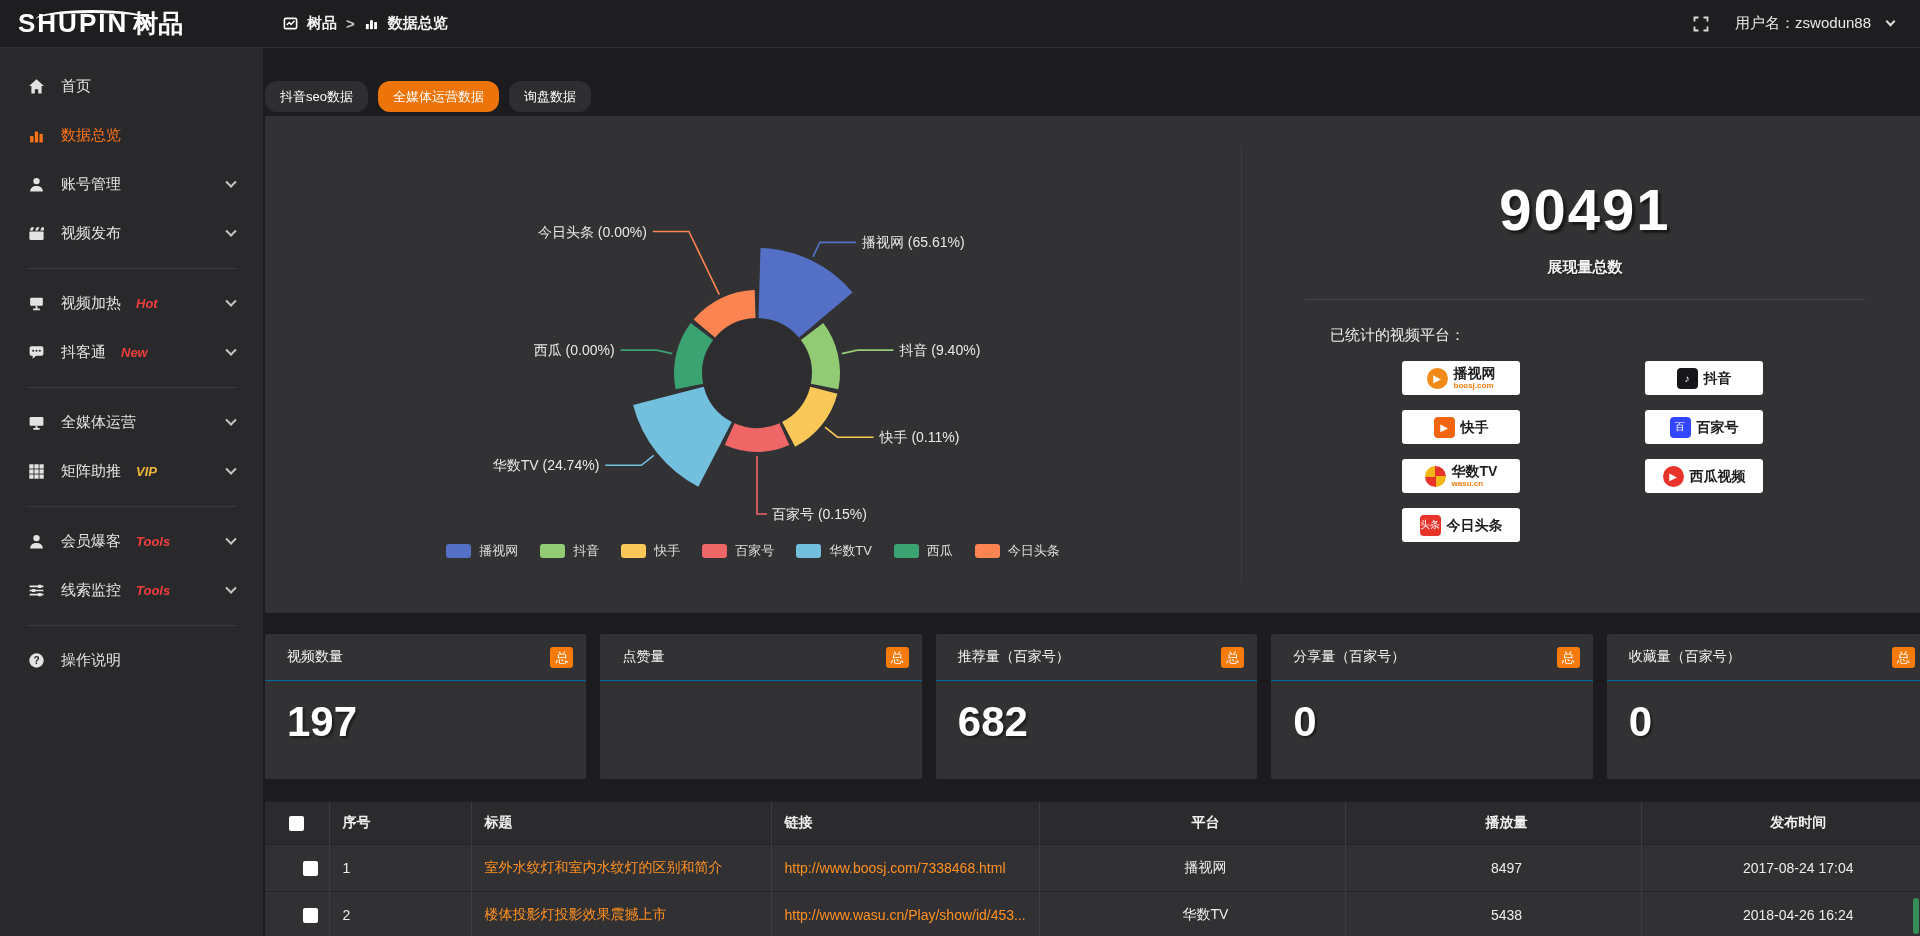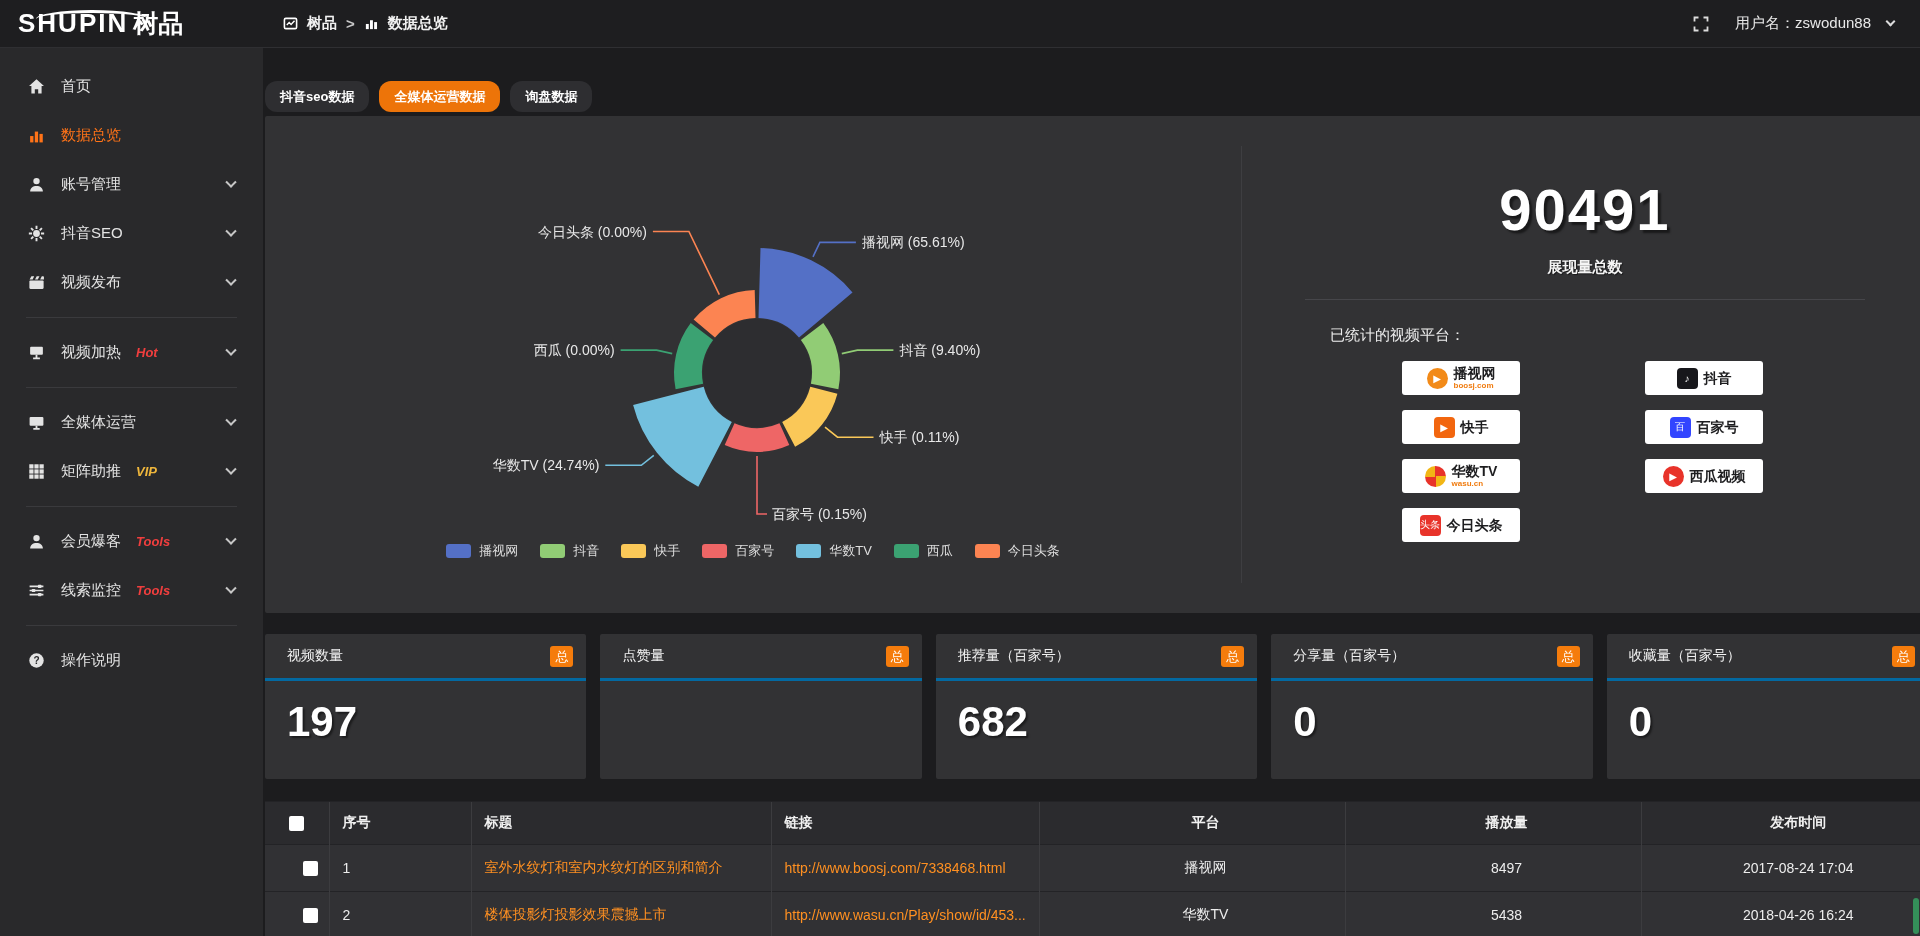--- a/index.html
+++ b/index.html
@@ -30,21 +30,21 @@
 .menu-item { display:flex; align-items:center; height:49px; padding:0 28px; font-size:15px; color:#e3e3e3; cursor:pointer; }
 .menu-item.active { color:#ff7318; }
 .mi-icon { width:17px; height:17px; margin-right:16px; flex:none; }
 .mi-icon svg { width:100%; height:100%; fill:currentColor; }
 .mi-badge { font-style:italic; font-weight:bold; font-size:13px; margin-left:15px; }
 .mi-chevron { margin-left:auto; width:8px; height:8px; border-right:2px solid #c7c7c7; border-bottom:2px solid #c7c7c7; transform:rotate(45deg) translate(-2px,-2px); }
 .menu-divider { height:1px; background:#3a3a3d; margin:10px 26px; }
 
 .content { flex:1; padding:0 25px 0 2px; }
 .tabs { margin:33px 0 4px; display:flex; gap:10px; }
-.tab { height:31px; padding:0 15px; background:#2e2e31; color:#fff; font-size:13px; font-weight:bold;
+.tab { height:31px; padding:0 15px; background:#2e2e31; color:#fff; font-size:13px; font-weight:normal;
   display:flex; align-items:center; border-radius:12px; cursor:pointer; }
 .tab.active { background:#ed7409; }
 
 .chart-panel { height:497px; background:#323234; border-radius:2px; display:flex; position:relative; }
 .chart-left { width:976px; position:relative; flex:none; }
 #rose-svg { position:absolute; left:0; top:20px; }
 .legend { position:absolute; top:426px; left:0; width:100%; display:flex; justify-content:center; gap:22px; }
 .legend-item { display:flex; align-items:center; gap:8px; font-size:13px; color:#dedede; cursor:pointer; }
 .legend-swatch { width:25px; height:14px; border-radius:3px; }
 .vdivider { width:1px; background:#3e3e41; margin:30px 0; flex:none; }
@@ -57,21 +57,21 @@
 .platforms-label { font-size:15px; color:#ededed; margin:26px 0 16px 88px; }
 .logo-grid { display:grid; grid-template-columns:repeat(2,118px); column-gap:125px; row-gap:15px; padding-left:160px; }
 .plat-badge { width:118px; height:34px; background:#fff; border-radius:3px; display:flex; align-items:center; justify-content:center; gap:6px; }
 .li-ico { width:21px; height:21px; border-radius:4px; color:#fff; display:flex; align-items:center; justify-content:center; font-size:10px; flex:none; }
 .pb-text { display:flex; flex-direction:column; line-height:1; }
 .pb-name { color:#1d1d1f; font-size:14px; font-weight:bold; }
 .pb-sub { font-size:8px; font-weight:bold; color:#f07c10; margin-top:2px; }
 
 .stat-cards { display:flex; gap:14px; margin-top:21px; }
 .stat-card { flex:1; height:145px; background:#323234; border-radius:2px; }
-.sc-head { height:47px; display:flex; align-items:center; justify-content:space-between; padding:0 13px 0 22px; border-bottom:3px solid #0369a1; }
+.sc-head { height:47px; display:flex; align-items:center; justify-content:space-between; padding:0 13px 0 22px; border-bottom:1px solid #0369a1; }
 .sc-title { font-size:14px; color:#f2f2f2; }
 .sc-badge { background:#f57c0c; color:#fff; font-size:13px; line-height:1; padding:4px 5px; border-radius:3px; cursor:pointer; }
 .sc-value { font-size:42px; font-weight:bold; color:#fff; margin:17px 0 0 22px; text-shadow:2px 2px 2px rgba(0,0,0,0.45); }
 
 .table-wrap { margin-top:22px; }
 table { width:100%; border-collapse:collapse; table-layout:fixed; background:#313134; }
 th, td { border-top:1px solid #232326; border-left:1px solid #3c3c3f; font-size:14px; overflow:hidden; white-space:nowrap; }
 th:first-child, td:first-child { border-left:none; }
 thead th { background:#2b2b2e; height:43px; font-weight:bold; color:#f0f0f0; }
 tbody td { height:47px; color:#ededed; }
@@ -139,42 +139,45 @@
         <li class="menu-item">
           <span class="mi-icon"><svg viewBox="0 0 16 16">
               <circle cx="8" cy="4.8" r="3"></circle>
               <path d="M2 14.6c0-3.4 2.6-5.2 6-5.2s6 1.8 6 5.2z"></path>
             </svg></span>
           <span class="mi-label">账号管理</span>
           <span class="mi-chevron"></span>
         </li>
         <li class="menu-item">
           <span class="mi-icon"><svg viewBox="0 0 16 16">
-              <path d="M8 .8v3M8 12.2v3M.8 8h3M12.2 8h3M2.9 2.9 5 5M11 11l2.1 2.1M13.1 2.9 11 5M5 11l-2.1 2.1" stroke="currentColor" stroke-width="1.8" fill="none"></path>
-              <circle cx="8" cy="8" r="3.2"></circle>
-            </svg></span>
-          <span class="mi-label">抖音SEO</span>
-          <span class="mi-chevron"></span>
-        </li>
-        <li class="menu-item">
-          <span class="mi-icon"><svg viewBox="0 0 16 16">
               <path d="M1.5 5.2 3.2 2h2.6L4.4 5.2h2.2L8.2 2h2.6L9.2 5.2h2.2L13 2h1.2a.8.8 0 0 1 .8.8v2.4z"></path>
               <rect x="1.3" y="6" width="13.4" height="8" rx="1"></rect>
             </svg></span>
           <span class="mi-label">视频发布</span>
           <span class="mi-chevron"></span>
         </li>
         <li class="menu-divider"></li>
         <li class="menu-item">
           <span class="mi-icon"><svg viewBox="0 0 16 16">
               <rect x="2" y="2.6" width="12" height="7.6" rx="1"></rect>
               <path d="M8 10.2v2.6M4.8 13.6h6.4" stroke="currentColor" stroke-width="1.7" fill="none"></path>
             </svg></span>
           <span class="mi-label">视频加热</span>
           <span class="mi-badge" style="color:#f03e3e">Hot</span>
+          <span class="mi-chevron"></span>
+        </li>
+        <li class="menu-item">
+          <span class="mi-icon"><svg viewBox="0 0 16 16">
+              <path d="M1.5 3.8A1.8 1.8 0 0 1 3.3 2h9.4a1.8 1.8 0 0 1 1.8 1.8v5.4a1.8 1.8 0 0 1-1.8 1.8H7.6L4.4 13.8V11H3.3a1.8 1.8 0 0 1-1.8-1.8z"></path>
+              <circle cx="4.9" cy="6.4" r="1" fill="#29292b"></circle>
+              <circle cx="8" cy="6.4" r="1" fill="#29292b"></circle>
+              <circle cx="11.1" cy="6.4" r="1" fill="#29292b"></circle>
+            </svg></span>
+          <span class="mi-label">抖客通</span>
+          <span class="mi-badge" style="color:#f03e3e">New</span>
           <span class="mi-chevron"></span>
         </li>
         <li class="menu-divider"></li>
         <li class="menu-item">
           <span class="mi-icon"><svg viewBox="0 0 16 16">
               <rect x="1.5" y="2.8" width="13" height="8.2" rx="1"></rect>
               <path d="M8 11v2.4M5 14h6" stroke="currentColor" stroke-width="1.7" fill="none"></path>
             </svg></span>
           <span class="mi-label">全媒体运营</span>
           <span class="mi-chevron"></span>

